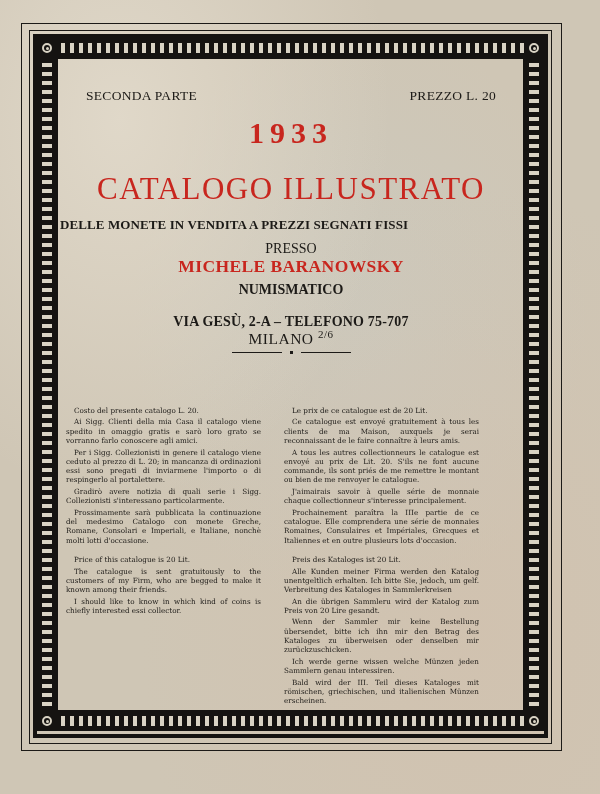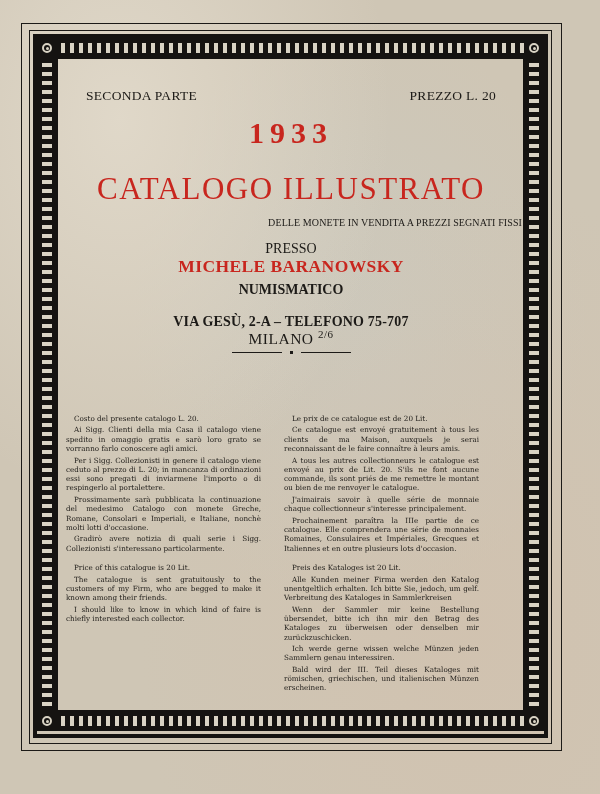--- a/index.html
+++ b/index.html
@@ -56,32 +56,32 @@
   .c-bl { left: 37px; top: 711px; } .c-br { left: 524px; top: 711px; }
   .inner-line {
     position: absolute; left: 57px; top: 58px; width: 465px; height: 651px;
     border: 1.5px solid #151311;
   }
 
   .content { position: absolute; left: 60px; top: 60px; width: 462px; height: 650px; }
   .header-row { position: absolute; top: 28px; left: 26px; right: 26px; display: flex; justify-content: space-between; font-size: 13.5px; letter-spacing: 0.3px; }
   .year { position: absolute; top: 56px; left: 0; right: 0; text-align: center; color: #c8261e; font-size: 30px; font-weight: bold; letter-spacing: 6px; }
   .title { position: absolute; top: 111px; left: 0; right: 0; text-align: center; color: #c8261e; font-size: 31px; letter-spacing: 1.5px; }
-  .subtitle { position: absolute; top: 157px; left: 0; right: 0; text-align: right; font-size: 10px; font-weight: normal; letter-spacing: 0.1px; }
+  .subtitle { position: absolute; top: 157px; left: 0; right: 0; text-align: left; font-size: 13px; font-weight: bold; letter-spacing: 0.1px; }
   .presso { position: absolute; top: 181px; left: 0; right: 0; text-align: center; font-size: 14px; }
   .name { position: absolute; top: 196px; left: 0; right: 0; text-align: center; color: #c8261e; font-size: 17.5px; font-weight: bold; letter-spacing: 0.4px; }
   .numis { position: absolute; top: 222px; left: 0; right: 0; text-align: center; font-size: 14px; font-weight: bold; }
   .address { position: absolute; top: 254px; left: 0; right: 0; text-align: center; font-size: 14px; font-weight: bold; letter-spacing: 0.2px; }
   .city { position: absolute; top: 268px; left: 0; right: 0; text-align: center; font-size: 15.5px; letter-spacing: 0.5px; }
   .city sup { font-size: 11px; }
   .rule { position: absolute; top: 291px; left: 0; right: 0; display: flex; justify-content: center; align-items: center; gap: 8px; }
   .rule .line { width: 50px; height: 1.2px; background: #1c1a17; }
   .rule .dot { width: 3px; height: 3px; background: #1c1a17; }
 
-  .col { position: absolute; top: 346px; width: 195px; font-family: "DejaVu Serif", serif; font-size: 7.2px; line-height: 9.3px; text-align: justify; margin-top: 8px; }
+  .col { position: absolute; top: 346px; width: 195px; font-family: "DejaVu Serif", serif; font-size: 7.2px; line-height: 9.3px; text-align: justify; }
   .col.left { left: 6px; }
   .col.right { left: 224px; }
   .col p { margin: 0 0 2.2px 0; text-indent: 8px; }
   .col .gap { height: 8px; }
 </style>
 </head>
 <body>
 
 <div class="frame-outer"></div>
 <div class="frame-mid"></div>
@@ -123,34 +123,35 @@
   <div class="rule">
     <div class="line"></div>
     <div class="dot"></div>
     <div class="line"></div>
   </div>
 
   <div class="col left">
     <p>Costo del presente catalogo L. 20.</p>
     <p>Ai Sigg. Clienti della mia Casa il catalogo viene spedito in omaggio gratis e sarò loro grato se vorranno farlo conoscere agli amici.</p>
     <p>Per i Sigg. Collezionisti in genere il catalogo viene ceduto al prezzo di L. 20; in mancanza di ordinazioni essi sono pregati di inviarmene l'importo o di respingerlo al portalettere.</p>
+    <p>Gradirò avere notizia di quali serie i Sigg. Collezionisti s'interessano particolarmente.</p>
     <p>Prossimamente sarà pubblicata la continuazione del medesimo Catalogo con monete Greche, Romane, Consolari e Imperiali, e Italiane, nonchè molti lotti d'occasione.</p>
-    <p>Gradirò avere notizia di quali serie i Sigg. Collezionisti s'interessano particolarmente.</p>
     <div class="gap"></div>
     <p>Price of this catalogue is 20 Lit.</p>
     <p>The catalogue is sent gratuitously to the customers of my Firm, who are begged to make it known among their friends.</p>
-    <p>I should like to know in which kind of faire is chiefly interested each collector.</p>
+    <p>I should like to know in which kind of coins is chiefly interested essi collector.</p>
   </div>
 
   <div class="col right">
     <p>Le prix de ce catalogue est de 20 Lit.</p>
     <p>Ce catalogue est envoyé gratuitement à tous les clients de ma Maison, auxquels je serai reconnaissant de le faire connaître à leurs amis.</p>
     <p>A tous les autres collectionneurs le catalogue est envoyé au prix de Lit. 20. S'ils ne font aucune commande, ils sont priés de me remettre le montant ou bien de me renvoyer le catalogue.</p>
     <p>J'aimairais savoir à quelle série de monnaie chaque collectionneur s'interesse principalement.</p>
     <p>Prochainement paraîtra la IIIe partie de ce catalogue. Elle comprendera une série de monnaies Romaines, Consulaires et Impériales, Grecques et Italiennes et en outre plusieurs lots d'occasion.</p>
     <div class="gap"></div>
     <p>Preis des Kataloges ist 20 Lit.</p>
     <p>Alle Kunden meiner Firma werden den Katalog unentgeltlich erhalten. Ich bitte Sie, jedoch, um gelf. Verbreitung des Kataloges in Sammlerkreisen</p>
+    <p>An die übrigen Sammleru wird der Katalog zum Preis von 20 Lire gesandt.</p>
     <p>Wenn der Sammler mir keine Bestellung übersendet, bitte ich ihn mir den Betrag des Kataloges zu überweisen oder denselben mir zurückzuschicken.</p>
     <p>Ich werde gerne wissen welche Münzen jeden Sammlern genau interessiren.</p>
     <p>Bald wird der III. Teil dieses Kataloges mit römischen, griechischen, und italienischen Münzen erscheinen.</p>
   </div>
 </div>
 
 </body></html>

